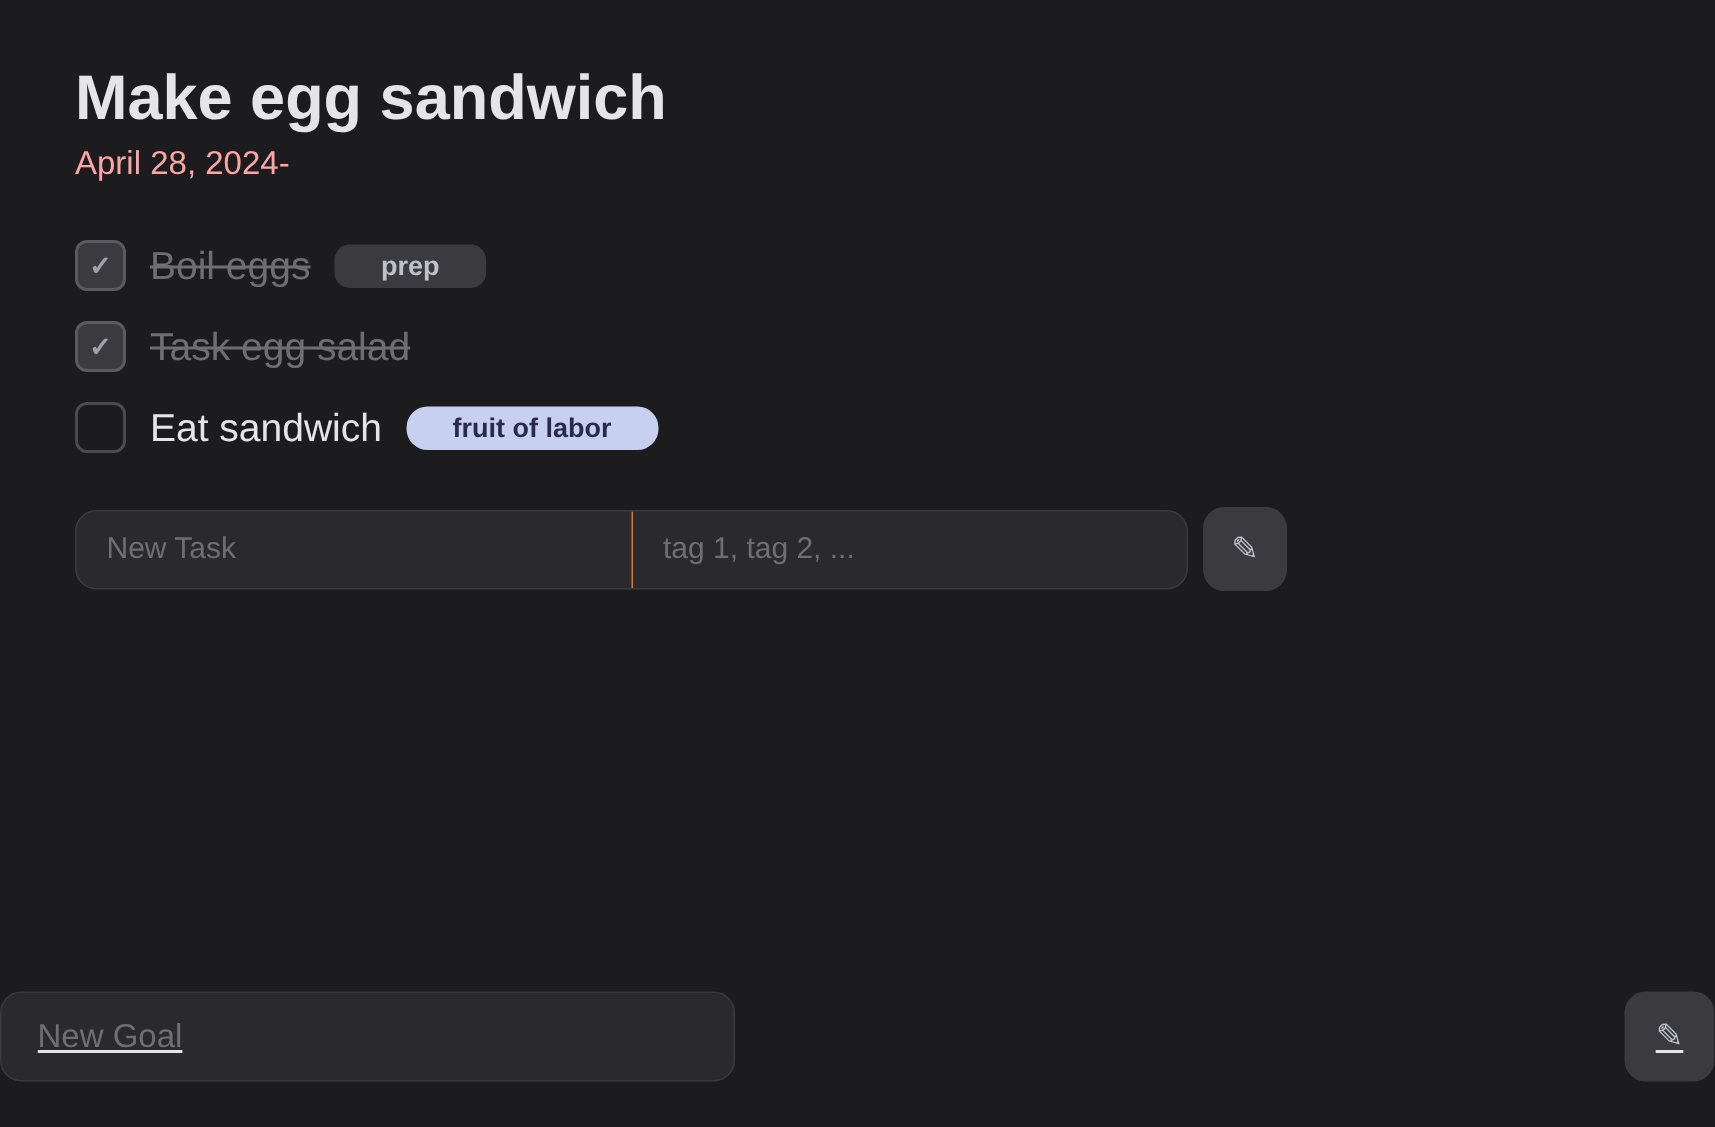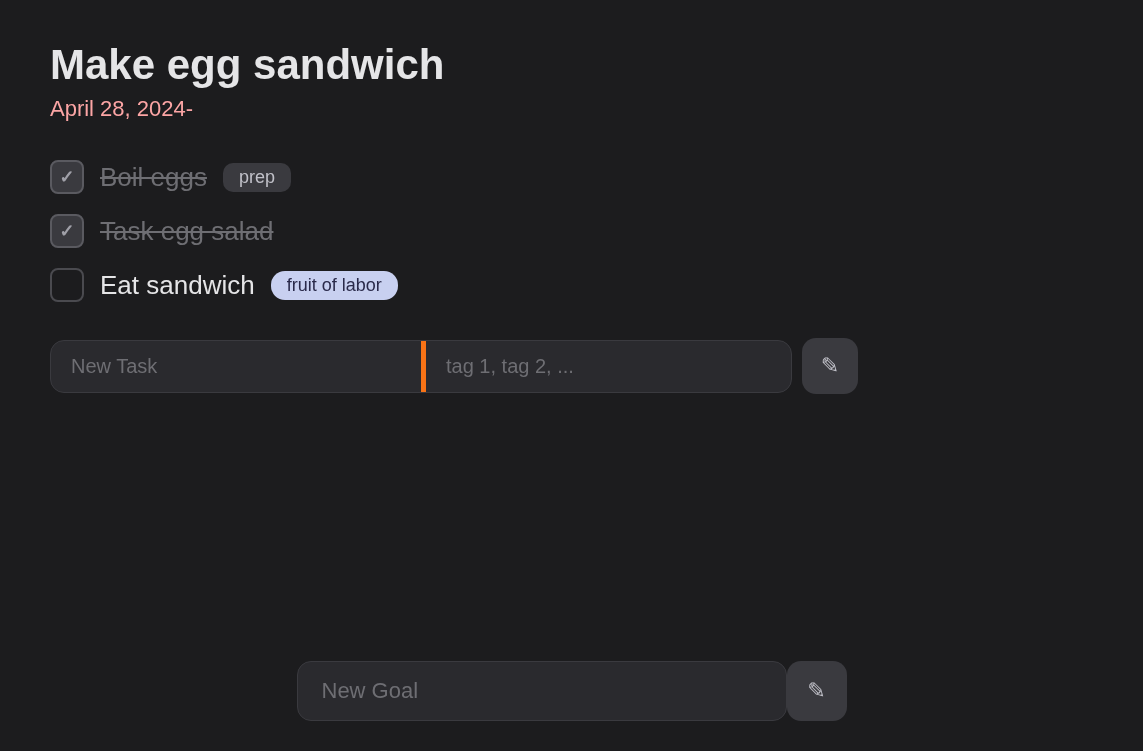--- a/index.html
+++ b/index.html
@@ -81,23 +81,23 @@
       color: #e5e5e7;
     }
 
     .task-label.completed {
       text-decoration: line-through;
       color: #6e6e73;
     }
 
     .tag {
       border-radius: 10px;
-      padding: 4px 16px;
+      padding: 4px 31px;
       font-size: 18px;
-      font-weight: 400;
+      font-weight: 700;
       cursor: pointer;
     }
 
     .tag-prep {
       background: #3a3a3f;
       color: #c0c0c8;
     }
 
     .tag-fruit {
       background: #c8d0f0;
@@ -131,21 +131,21 @@
       width: 370px;
     }
 
     .new-task-input::placeholder {
       color: #6e6e73;
     }
 
     .new-task-tags-input {
       background: transparent;
       border: none;
-      border-left: 5px solid #f97316;
+      border-left: 1px solid #f97316;
       outline: none;
       color: #8e8e93;
       font-size: 20px;
       padding: 14px 20px;
       width: 370px;
     }
 
     .new-task-tags-input::placeholder {
       color: #6e6e73;
     }
@@ -162,25 +162,26 @@
       justify-content: center;
       color: #c0c0c8;
       font-size: 22px;
       flex-shrink: 0;
     }
 
     .new-goal-section {
       display: flex;
       align-items: center;
       gap: 0;
-      justify-content: center;
+      justify-content: space-between;
       position: absolute;
       bottom: 30px;
       left: 0;
       right: 0;
+      text-decoration: underline;
     }
 
     .new-goal-input {
       background: #2a2a2e;
       border: 1px solid #3a3a3f;
       border-radius: 14px;
       outline: none;
       color: #8e8e93;
       font-size: 22px;
       padding: 16px 24px;

